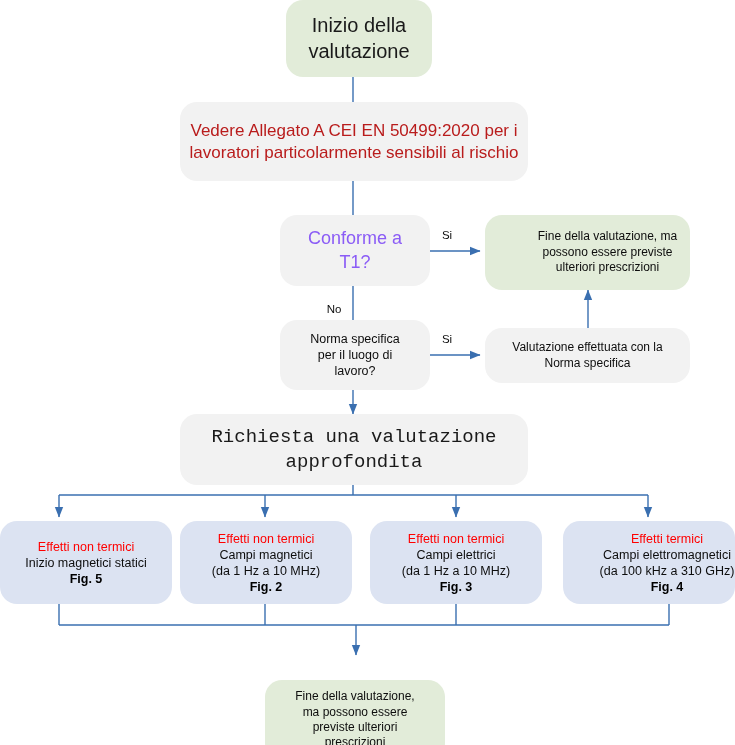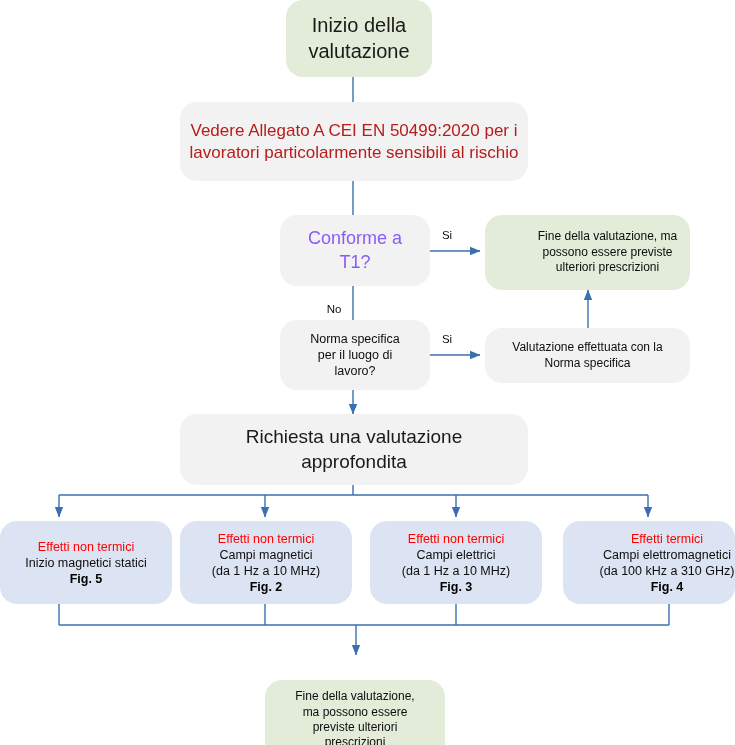--- a/index.html
+++ b/index.html
@@ -45,20 +45,21 @@
     font-size: 18px;
     color: #8b5cf6;
   }
   .t-decision-sm {
     font-size: 12.5px;
     color: #0d0d0d;
   }
   .t-big {
     font-size: 19px;
     color: #1a1a1a;
+    font-family: Liberation Mono, monospace;
   }
   .t-note {
     font-size: 12px;
     color: #0d0d0d;
   }
   .fx-title {
     color: #ff0000;
     font-size: 12.5px;
   }
   .fx-line {

